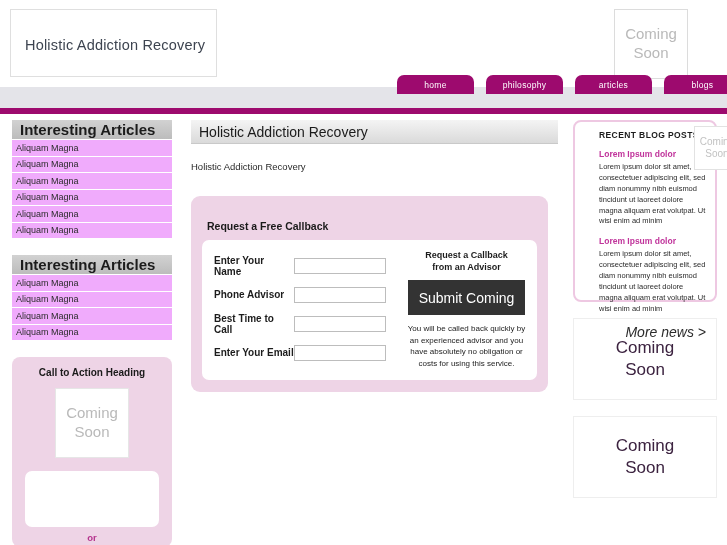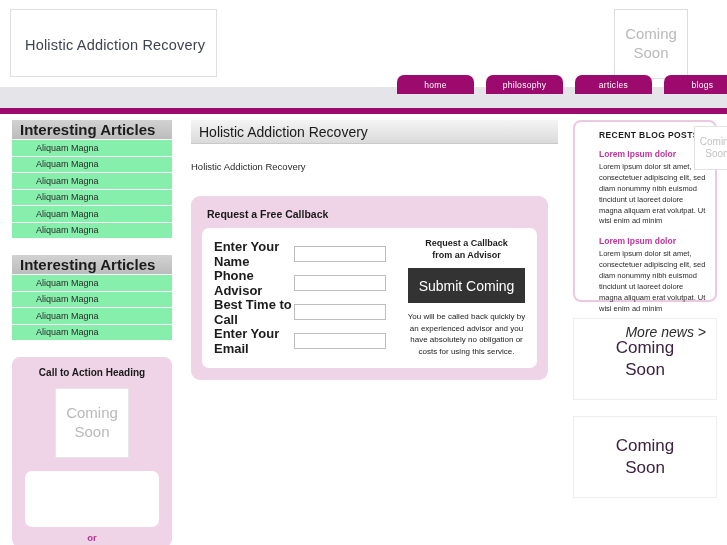--- a/index.html
+++ b/index.html
@@ -122,25 +122,25 @@
     padding-left: 8px;
     font-size: 15px;
     font-weight: bold;
     color: #1c1c1c;
     box-sizing: border-box;
   }
   .panel-item {
     height: 16.5px;
     display: flex;
     align-items: center;
-    padding-left: 24px;
+    padding-left: 4px;
     font-size: 9px;
     color: #2b2b2b;
     border-bottom: 1px solid #ffffff;
-    background: #86efac;
+    background: #f0abfc;
     box-sizing: border-box;
   }
 
   .cta {
     width: 160px;
     background: #eed4e6;
     border-radius: 8px;
     padding: 10px 0 0 0;
     box-sizing: border-box;
     text-align: center;
@@ -205,21 +205,21 @@
     padding-left: 0px;
     font-size: 9.5px;
     color: #2a2a2a;
   }
 
   .callback {
     margin-top: 24px;
     width: 357px;
     background: #eed4e6;
     border-radius: 9px;
-    padding: 12px 0 12px 0;
+    padding: 24px 0 12px 0;
     box-sizing: border-box;
   }
   .callback-head {
     padding-left: 16px;
     font-size: 10.5px;
     font-weight: bold;
     color: #1a1a1a;
     margin-bottom: 8px;
   }
   .callback-inner {
@@ -235,21 +235,21 @@
     padding: 11px 0 0 12px;
     box-sizing: border-box;
   }
   .field-row {
     display: flex;
     align-items: center;
     height: 29px;
   }
   .field-label {
     width: 80px;
-    font-size: 13px;
+    font-size: 10px;
     font-weight: bold;
     color: #1c1c1c;
   }
   .field-input {
     width: 92px;
     height: 16px;
     border: 1px solid #bdbdbd;
     background: #ffffff;
     box-sizing: border-box;
     font-size: 9px;

